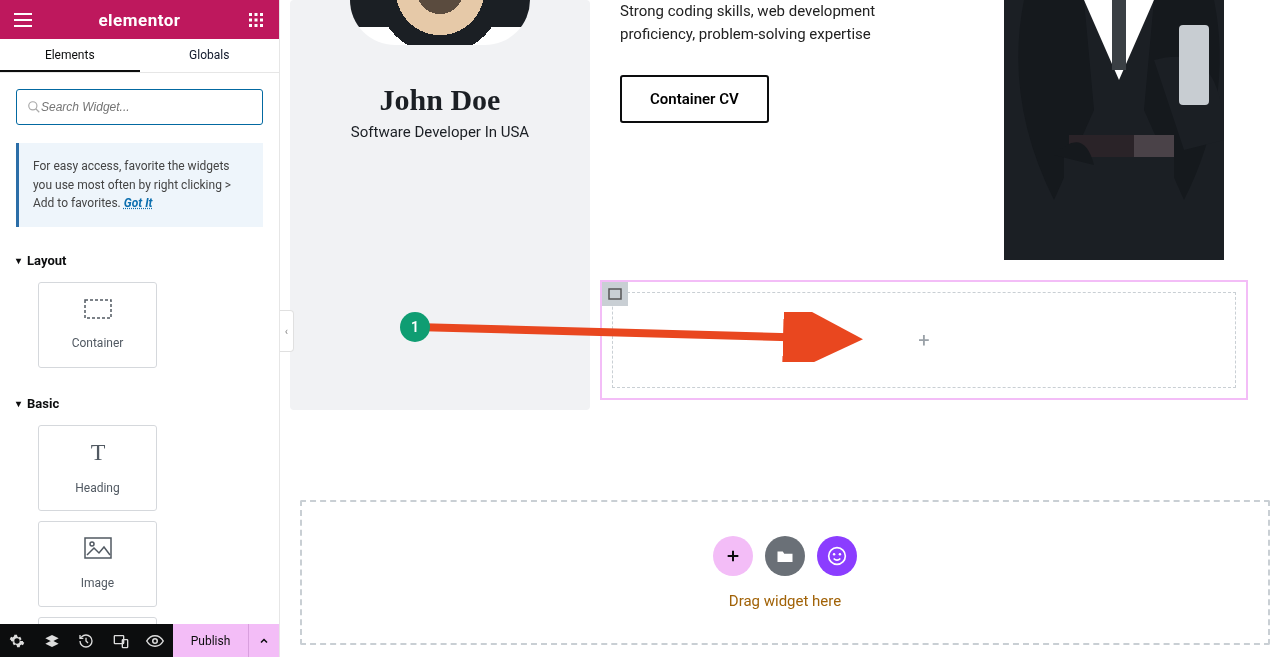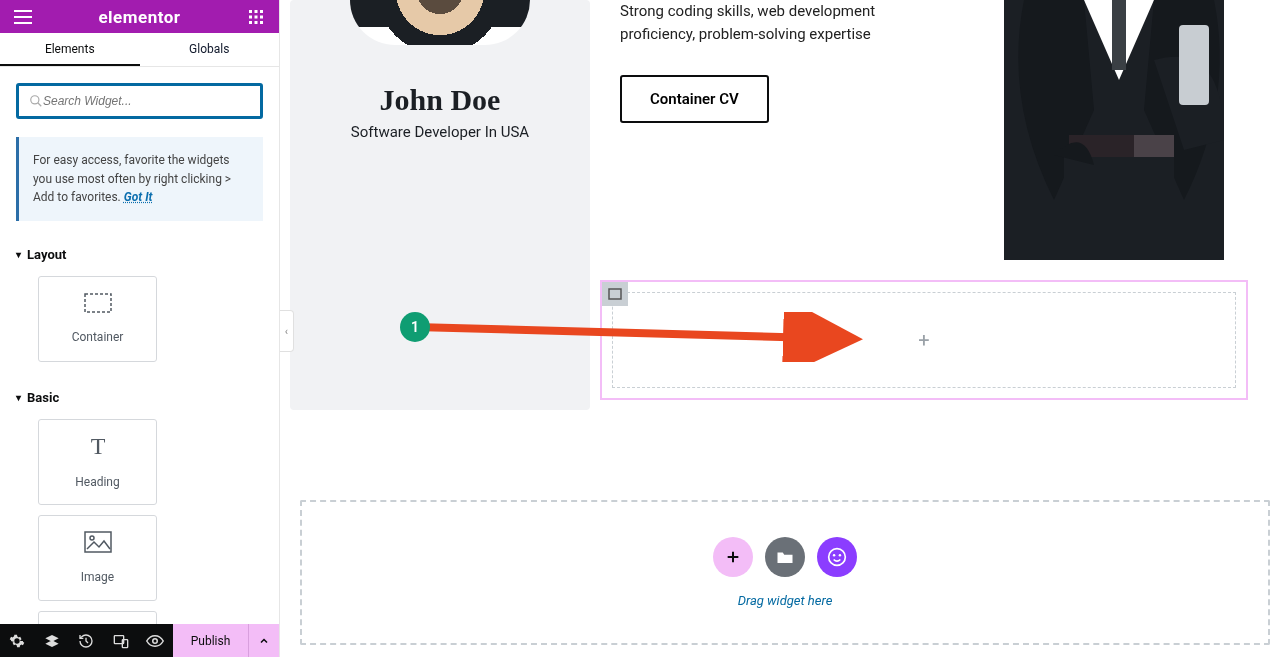--- a/index.html
+++ b/index.html
@@ -17,22 +17,22 @@
   position: absolute;
   left: 0; top: 0;
   width: 280px;
   height: 657px;
   background: #fff;
   border-right: 1px solid #e6e6e6;
   display: flex;
   flex-direction: column;
 }
 .sidebar-header {
-  height: 33px;
-  background: #a21caf;
+  height: 39px;
+  background: #be185d;
   display: flex;
   align-items: center;
   justify-content: space-between;
   padding: 0 10px;
 }
 .sidebar-header .logo {
   color: #fff;
   font-weight: 700;
   font-size: 17px;
   letter-spacing: 0.5px;
@@ -60,21 +60,21 @@
 .tab.active {
   color: #0c0d0e;
   border-bottom: 2px solid #0c0d0e;
 }
 .panel-body {
   flex: 1;
   overflow-y: auto;
   padding: 16px;
 }
 .search-wrap {
-  border: 3px solid #0369a1;
+  border: 1px solid #0369a1;
   border-radius: 3px;
   display: flex;
   align-items: center;
   padding: 0 10px;
   height: 36px;
   margin-bottom: 18px;
 }
 .search-wrap input {
   border: none;
   outline: none;
@@ -304,23 +304,22 @@
   width: 40px; height: 40px;
   border-radius: 50%;
   display: flex; align-items: center; justify-content: center;
   cursor: pointer;
   font-size: 18px;
 }
 .circle.plus { background: #f3bdf7; color: #0c0d0e; }
 .circle.folder { background: #6a7077; color: #fff; }
 .circle.ai { background: #8b3dff; color: #fff; }
 .drag-zone .hint {
-  font-size: 13px;
-  color: #0369a1;
-  font-style: italic;
+  font-size: 15px;
+  color: #a16207;
 }
 
 
 .anno-badge {
   position: absolute;
   left: 400px; top: 312px;
   width: 30px; height: 30px;
   background: #0f9d72;
   color: #fff;
   border-radius: 50%;

